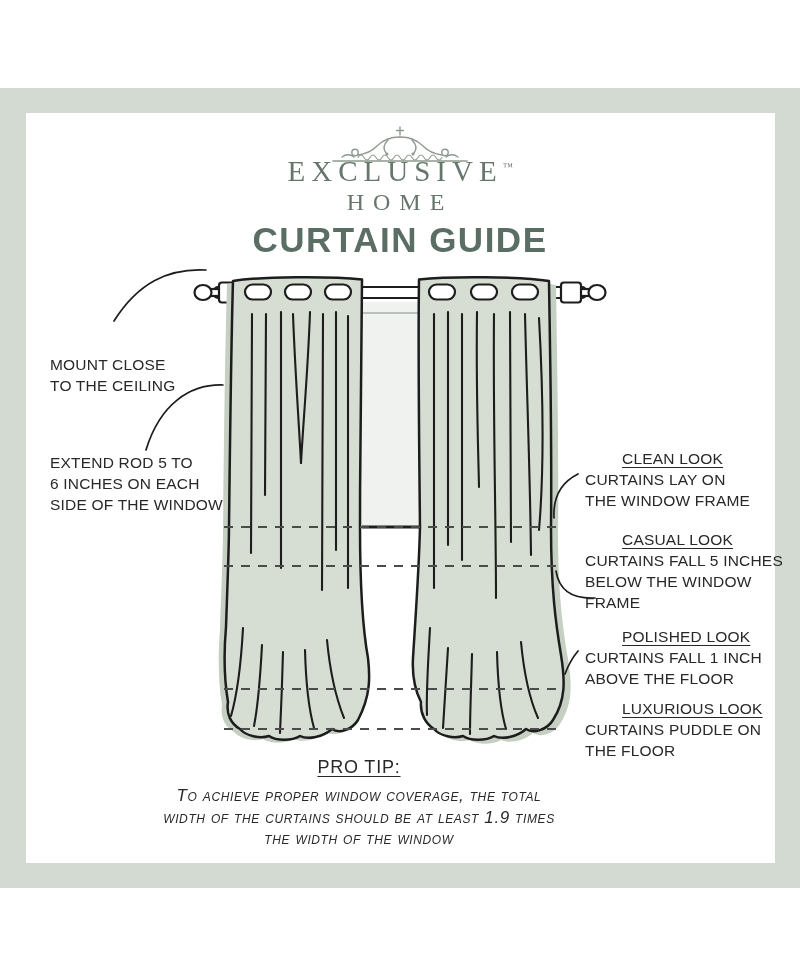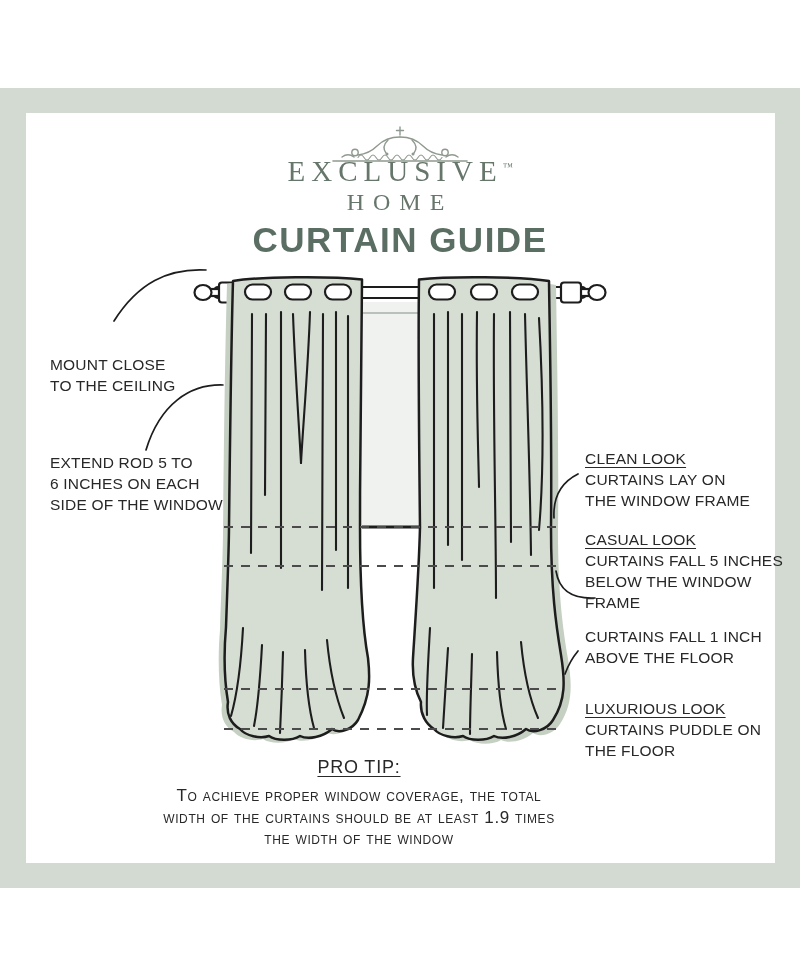--- a/index.html
+++ b/index.html
@@ -14,31 +14,31 @@
   .card{position:absolute; left:26px; top:113px; width:749px; height:750px; background:var(--card);}
   svg.diagram{position:absolute; left:0; top:0; width:800px; height:978px; display:block;}
 
   .centered{position:absolute; left:0; width:800px; text-align:center;}
   .brand1{top:155px; font-family:"Liberation Serif", serif; font-size:29px; letter-spacing:6px; color:var(--brand);}
   .brand1 sup{font-size:10px; letter-spacing:0; vertical-align:11px;}
   .brand2{top:189px; font-family:"Liberation Serif", serif; font-size:24px; letter-spacing:9px; color:var(--brand);}
   .page-title{top:220px; font-size:35px; font-weight:bold; letter-spacing:1.5px; color:var(--title);}
 
   .note{position:absolute; font-size:15.5px; line-height:21px; color:var(--text); letter-spacing:0.2px;}
-  .look-title{text-decoration:underline; text-underline-offset:3px;}
+  .look-title{text-decoration:underline; text-underline-offset:3px;margin-left:37px;}
   #note-mount{left:50px; top:330px;margin-top:24px;}
   #note-extend{left:50px; top:452px;}
   #note-clean{left:585px; top:448px;}
   #note-casual{left:585px; top:529px;}
   #note-polished{left:585px; top:626px;}
   #note-luxurious{left:585px; top:698px;}
 
   .protip{position:absolute; left:0; top:757px; width:718px; text-align:center; color:var(--text);}
   .protip-title{display:inline-block; font-size:18px; letter-spacing:0.8px; text-decoration:underline; text-underline-offset:3px; margin-bottom:7px;}
-  .protip-body{font-size:17px; line-height:21.5px; font-variant:small-caps; letter-spacing:0.6px;}
+  .protip-body{font-size:17px; line-height:21.5px; font-variant:small-caps; letter-spacing:0.6px;font-style:italic;}
 
   
   .panel{fill:var(--curtain); stroke:var(--ink); stroke-width:2.5; stroke-linejoin:round;}
   .panel-shadow{fill:var(--curtain-shadow); stroke:none;}
   .hardware{fill:#ffffff; stroke:var(--ink); stroke-width:2.2;}
   .window{fill:var(--window);}
   .frame-line{stroke:#a9b1a8; stroke-width:1.5;}
   .sill{stroke:var(--ink); stroke-width:3;}
   .fold{stroke:var(--ink); stroke-width:2.1; fill:none; stroke-linecap:round;}
   .dash{stroke:var(--dash-line); stroke-width:2; stroke-dasharray:9 8; fill:none;}
@@ -190,20 +190,21 @@
   <div class="look-title">CLEAN LOOK</div>
   <div>CURTAINS LAY ON</div>
   <div>THE WINDOW FRAME</div>
 </div>
 <div class="note" id="note-casual">
   <div class="look-title">CASUAL LOOK</div>
   <div>CURTAINS FALL 5 INCHES</div>
   <div>BELOW THE WINDOW FRAME</div>
 </div>
 <div class="note" id="note-polished">
+  <div class="look-title">POLISHED LOOK</div>
   <div>CURTAINS FALL 1 INCH</div>
   <div>ABOVE THE FLOOR</div>
 </div>
 <div class="note" id="note-luxurious">
   <div class="look-title">LUXURIOUS LOOK</div>
   <div>CURTAINS PUDDLE ON</div>
   <div>THE FLOOR</div>
 </div>
 
 <div class="protip">

